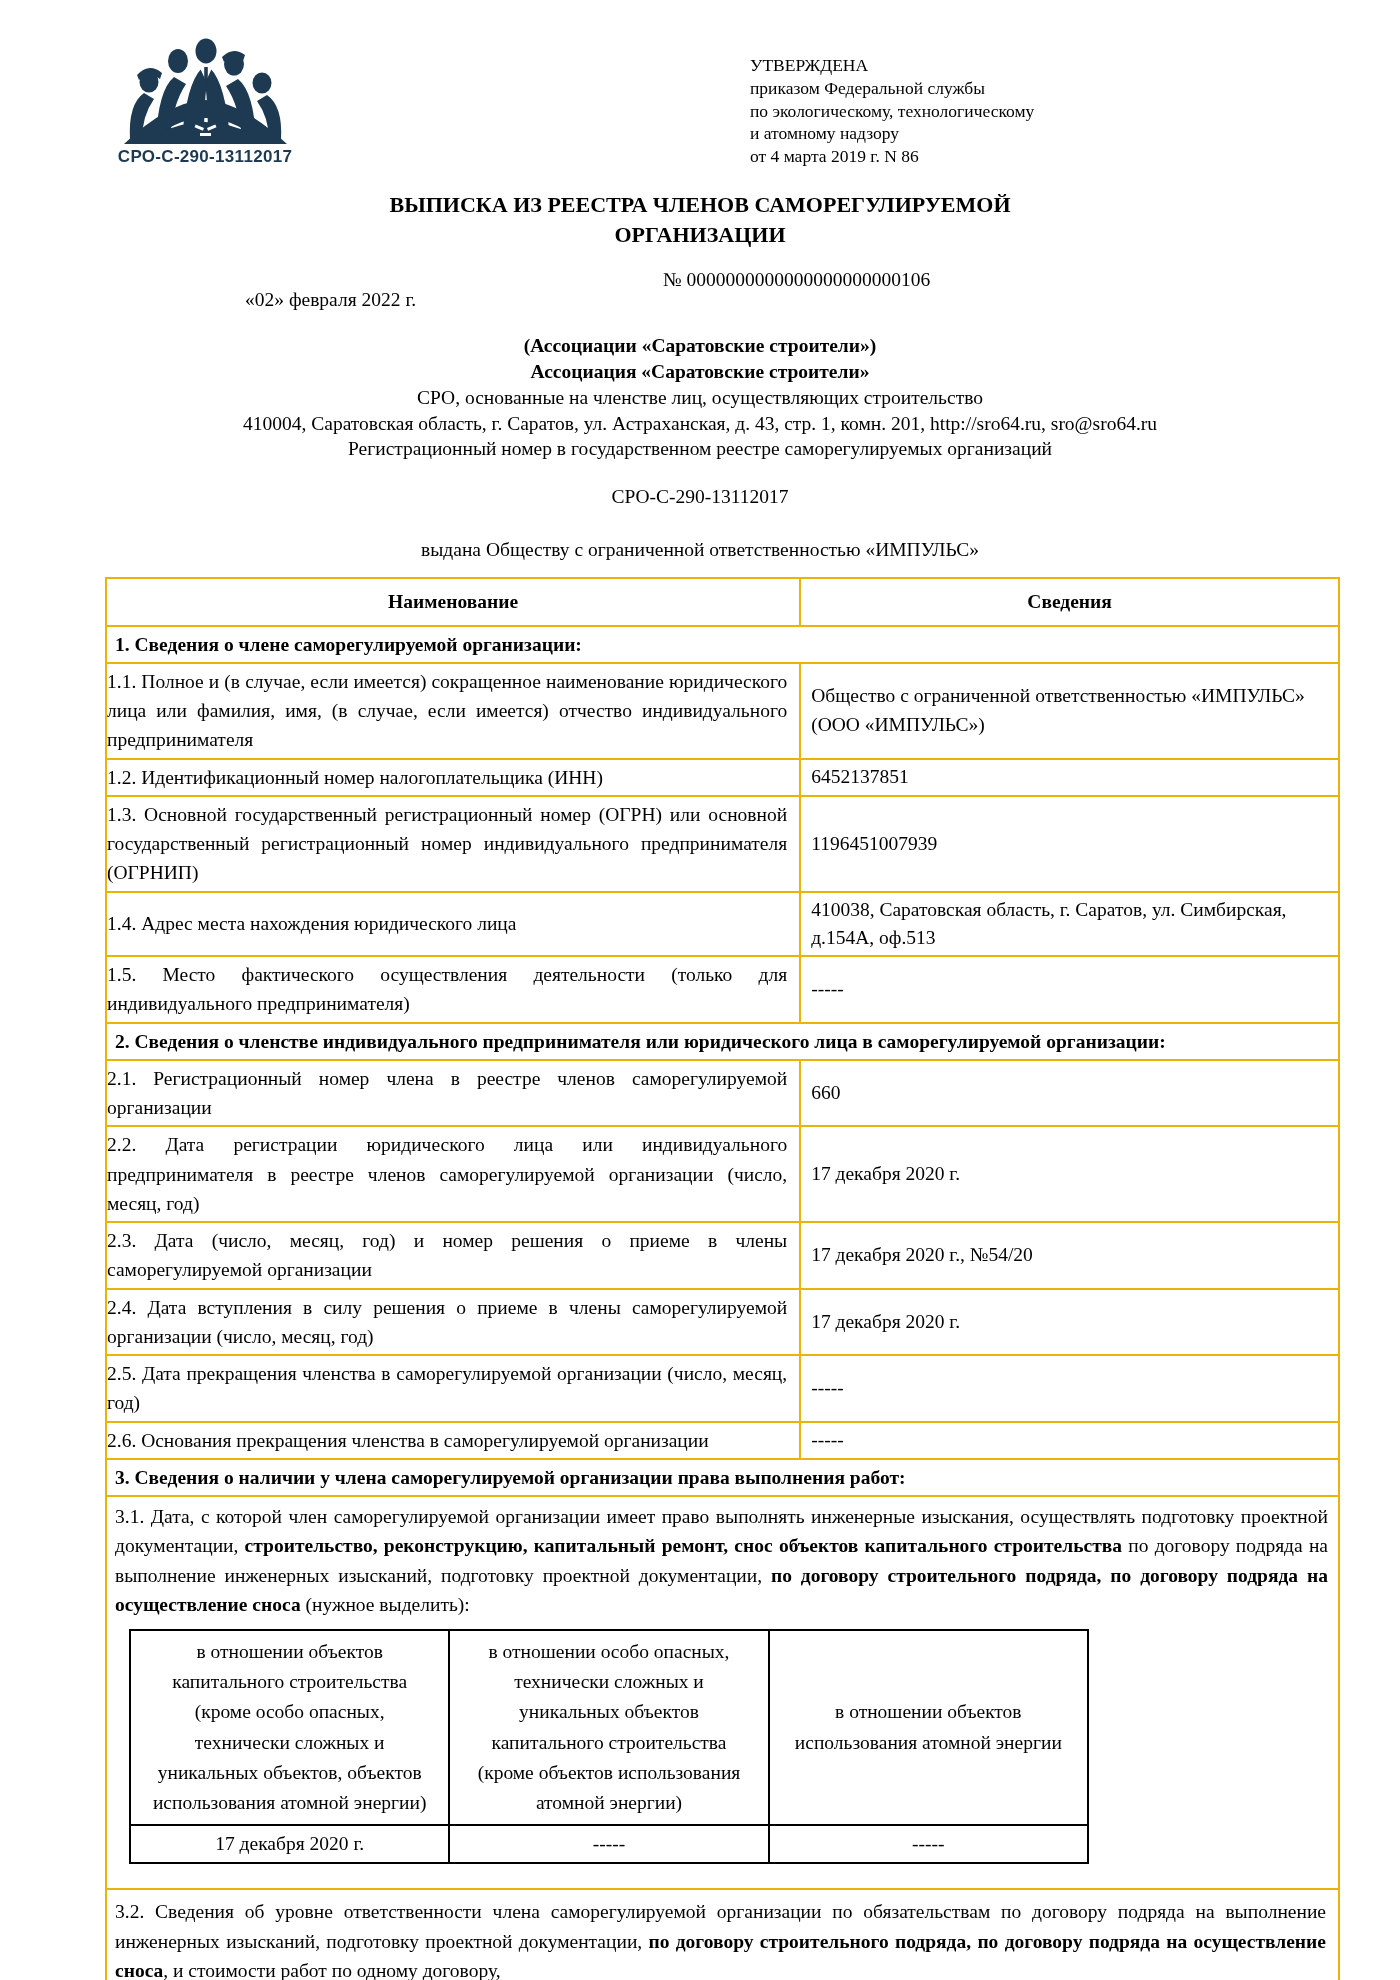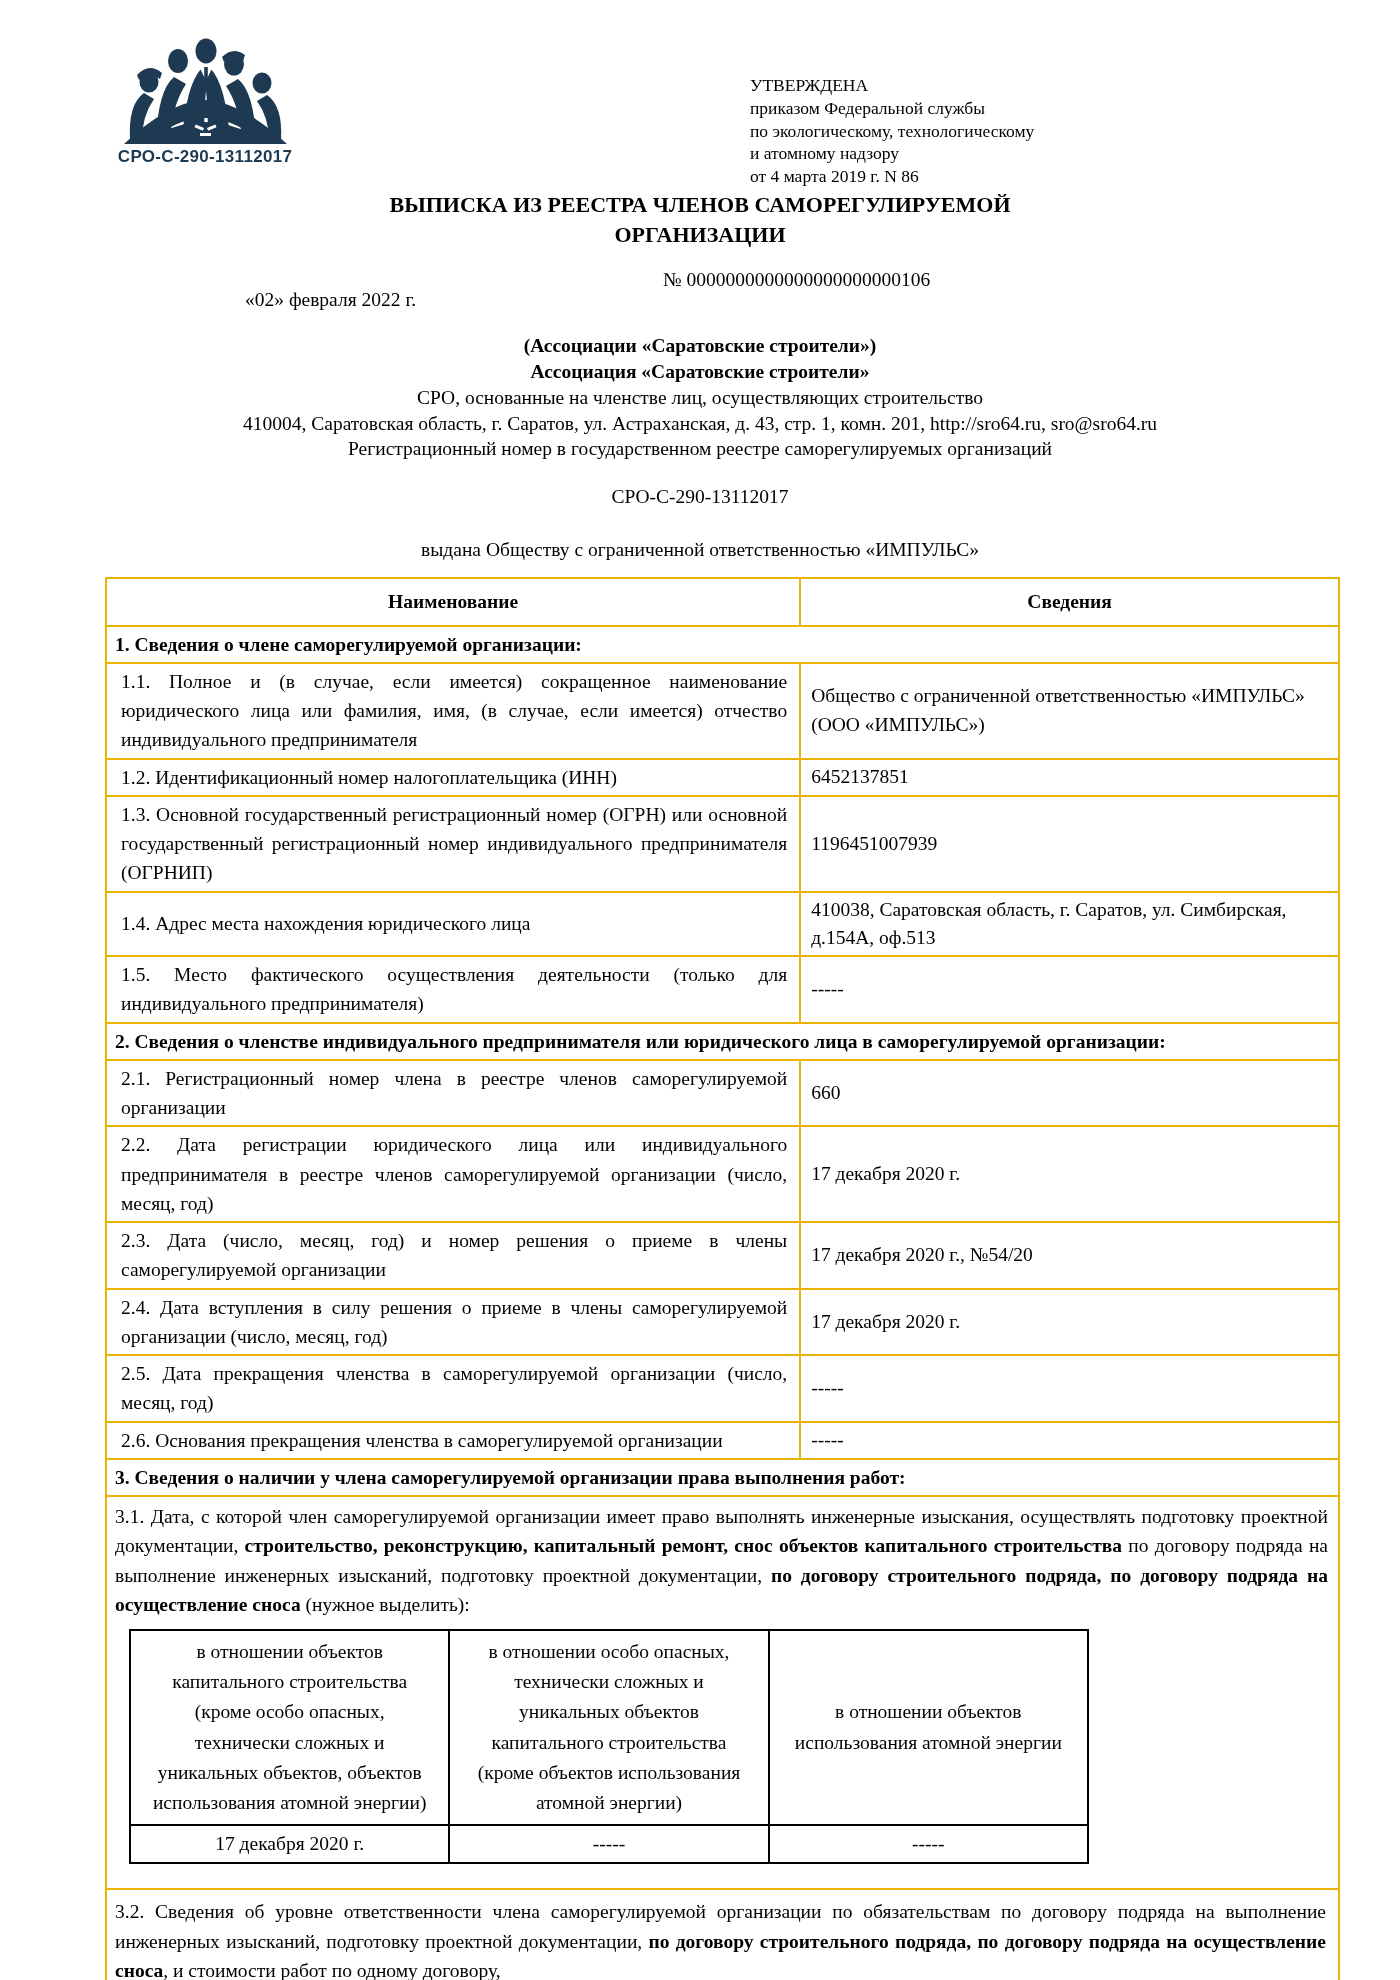--- a/index.html
+++ b/index.html
@@ -14,21 +14,21 @@
 
   
   .head-zone { position: relative; height: 160px; }
   .stamp { position: absolute; left: 112px; top: 34px; width: 186px; text-align: center; }
   .stamp svg { display: block; margin: 0 auto; }
   .stamp-caption {
     font-family: "Liberation Sans", sans-serif;
     font-weight: bold; font-size: 17px; letter-spacing: 0.3px;
     color: #1d3a52; margin-top: 1px; white-space: nowrap;
   }
-  .approval { position: absolute; left: 750px; top: 54px; font-size: 17.5px; line-height: 1.3; margin-top: 20px; }
+  .approval { position: absolute; left: 750px; top: 54px; font-size: 17.5px; line-height: 1.3; }
   .approval div { white-space: nowrap; }
 
   .doc-title {
     width: 700px; margin: 30px auto 16px; text-align: center;
     font-weight: bold; font-size: 22px; line-height: 1.35;
   }
 
   .numline-zone { position: relative; height: 66px; }
   .reg-num   { position: absolute; left: 663px; top: 4px; white-space: nowrap; }
   .issue-date{ position: absolute; left: 245px; top: 24px; white-space: nowrap; }
@@ -46,21 +46,21 @@
   table.doc-table td { border: 2px solid #eab308; vertical-align: middle; }
 
   .th-cell { font-weight: bold; text-align: center; height: 48px; }
   .label-w { width: 56.3%; }
 
   .section-cell {
     font-weight: bold; text-align: justify;
     padding: 3px 40px 3px 8px; line-height: 1.5; border-radius: 7px;
   }
   .label-cell {
-    text-align: justify; padding: 3px 12px 3px 14px; line-height: 1.5;
+    text-align: justify; padding: 3px 12px 3px 0; line-height: 1.5;
   }
   .value-cell { padding: 3px 10px; line-height: 1.45; }
 
   .clause-cell { padding: 5px 10px 24px 8px; }
   .clause-text { text-align: justify; line-height: 1.5; }
 
   table.sub-table {
     border-collapse: collapse; table-layout: fixed;
     width: 960px; margin: 10px 0 0 14px;
   }

